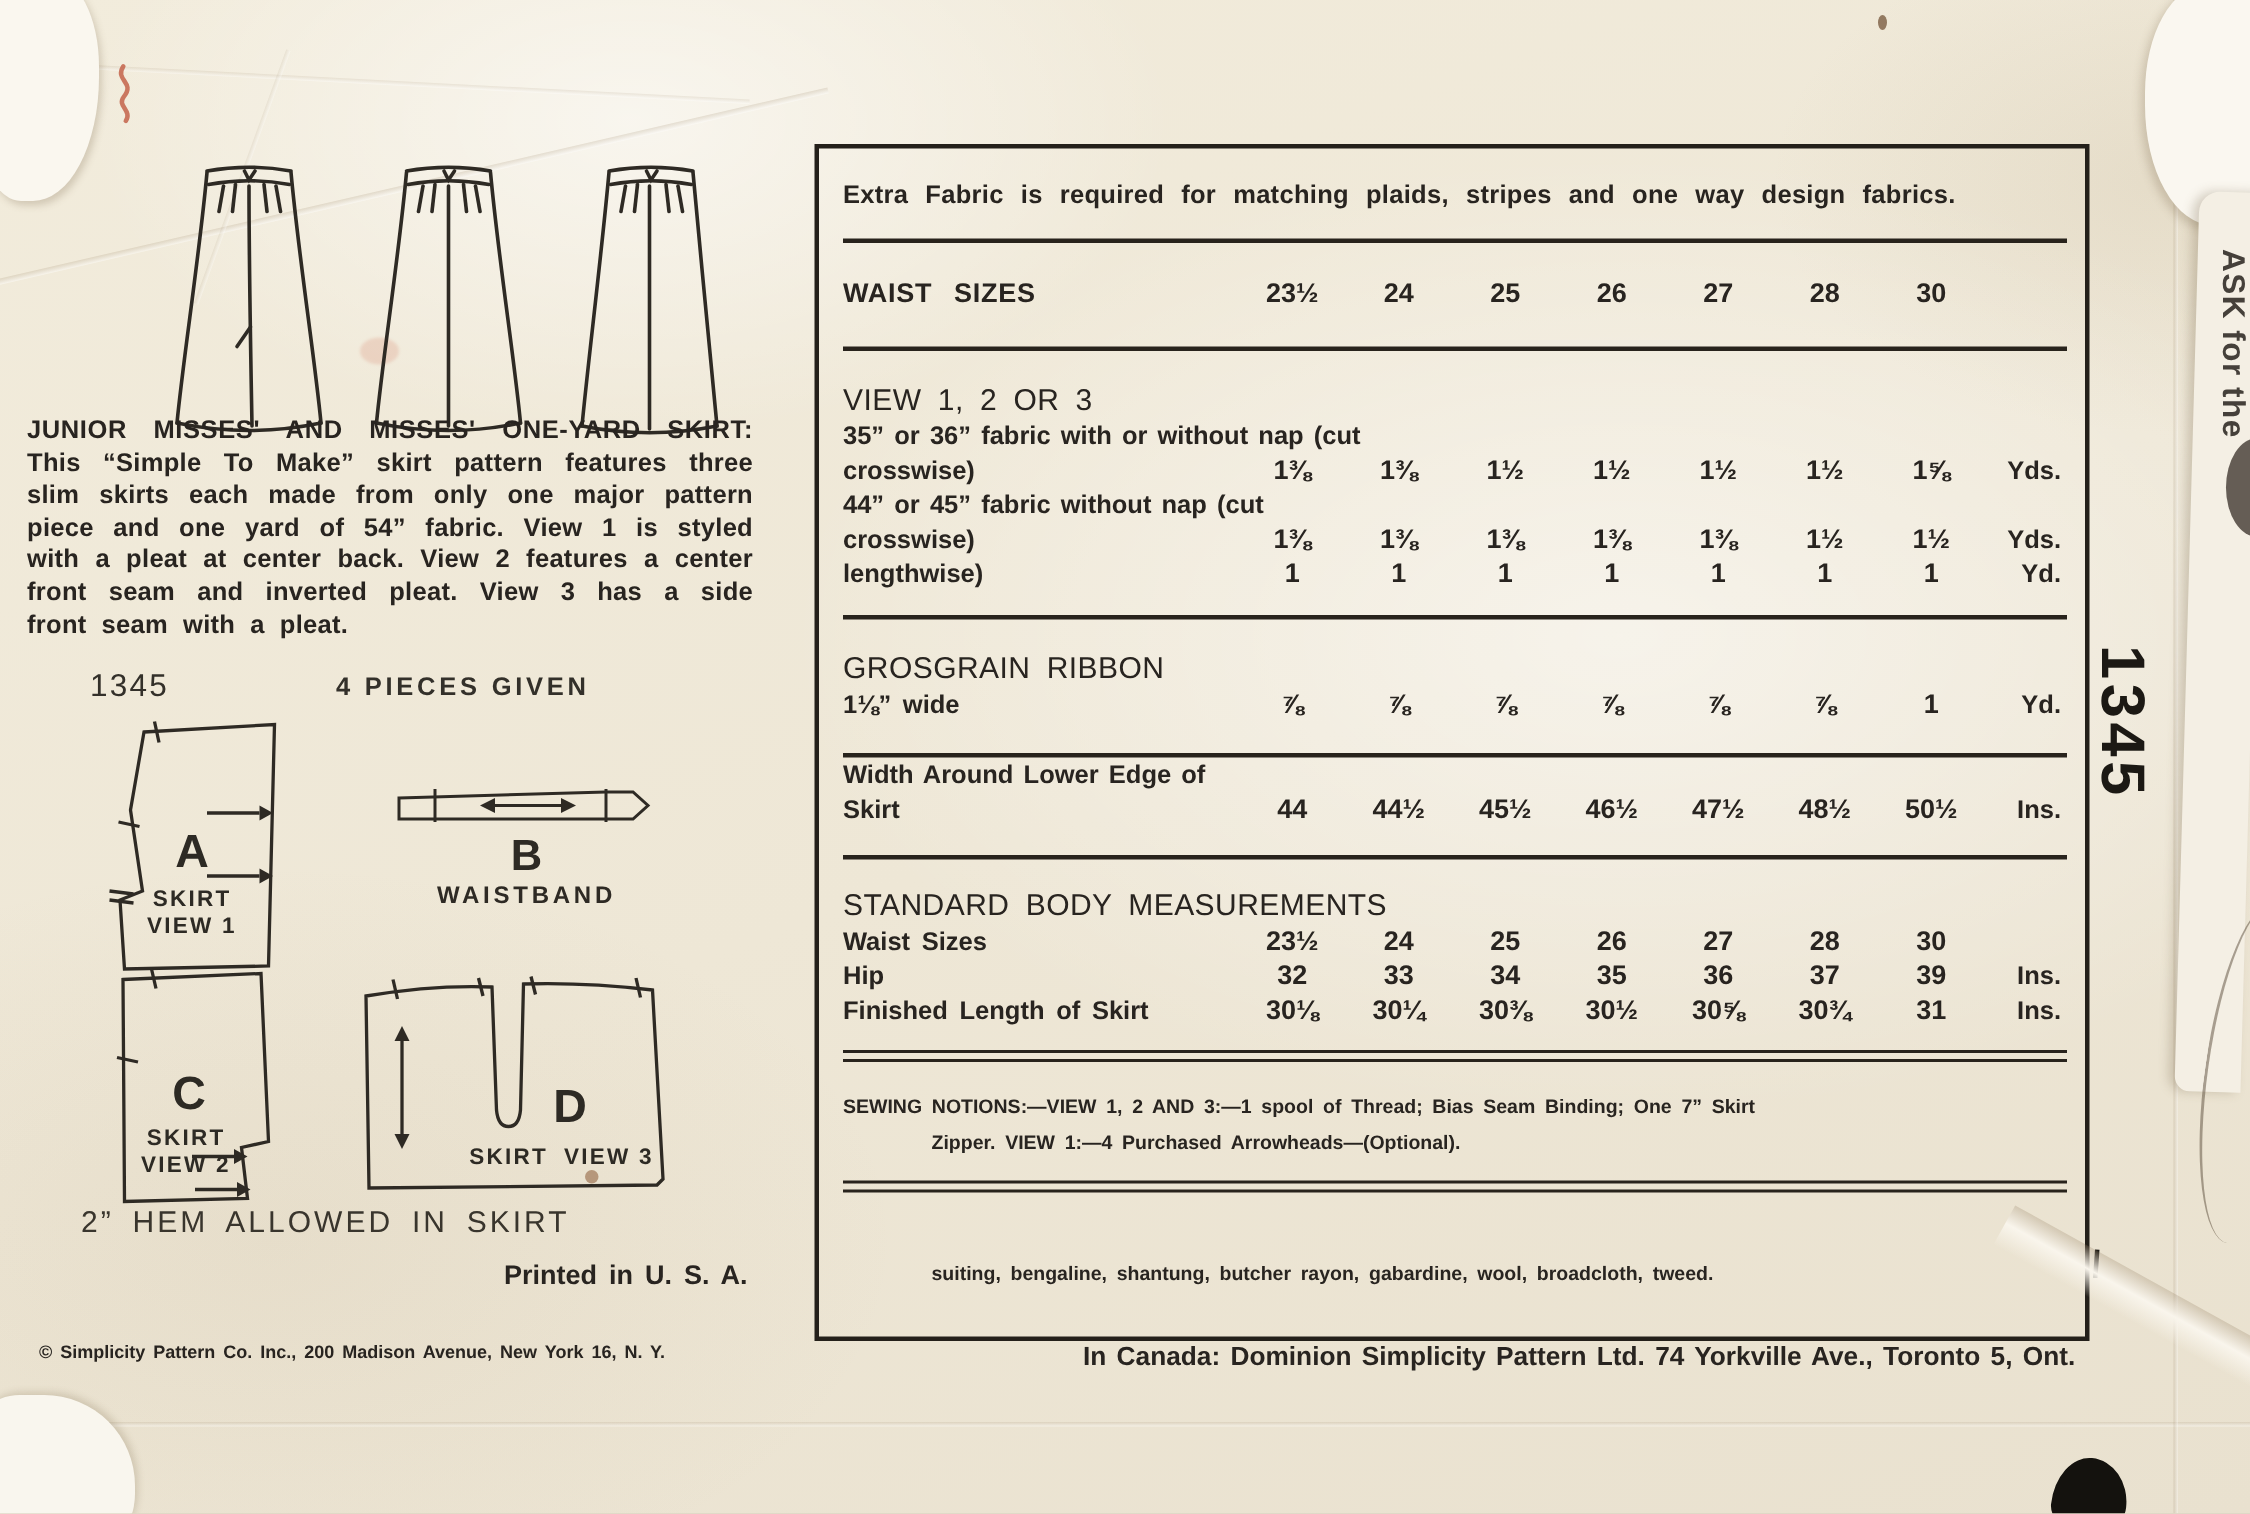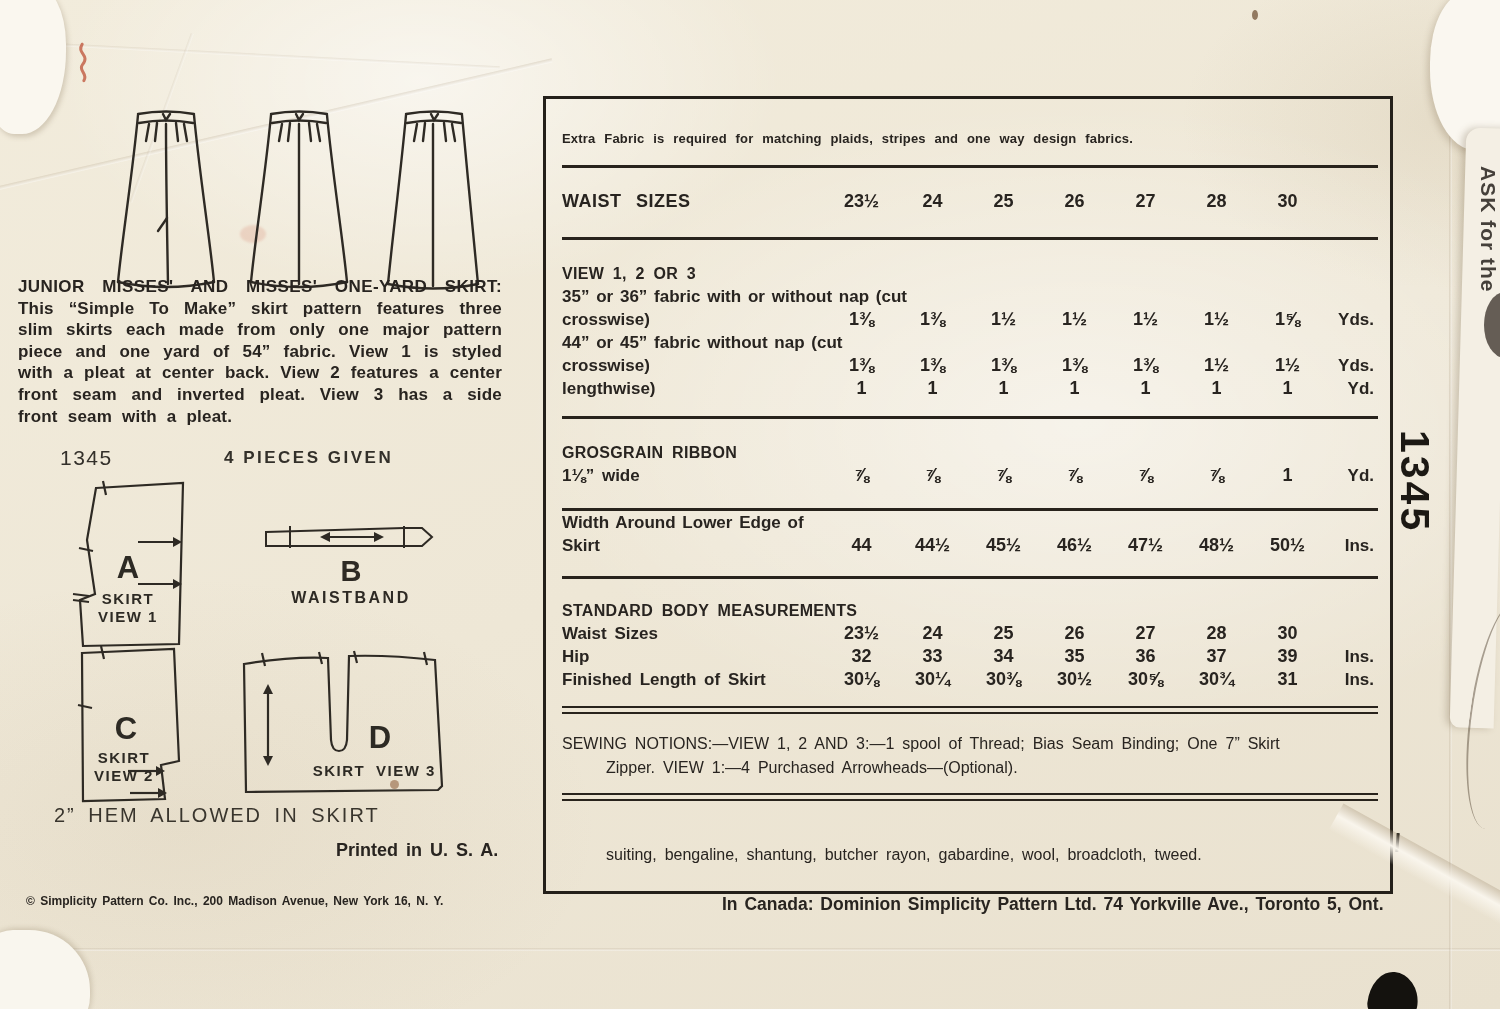--- a/index.html
+++ b/index.html
@@ -71,37 +71,37 @@
   .b-letter{font-size:29px;font-weight:700;line-height:30px;}
   .b-word{font-size:16px;font-weight:700;letter-spacing:2.5px;line-height:24px;}
   .hem-note{position:absolute;left:54px;top:804px;font-size:20px;font-weight:400;letter-spacing:2px;
       word-spacing:5px;color:#39352d;}
   .printed{position:absolute;left:336px;top:840px;font-size:18px;font-weight:700;word-spacing:3px;}
   .footer-us{position:absolute;left:26px;top:894px;font-size:12px;font-weight:700;word-spacing:2px;}
   .footer-ca{position:absolute;left:722px;top:894px;font-size:17.5px;font-weight:700;word-spacing:2px;}
   
   .ytable{position:absolute;left:543px;top:96px;width:850px;height:798px;box-sizing:border-box;
       border:3px solid #24201a;padding:0 12px 0 16px;overflow:hidden;}
-  .t-note{padding-top:32px;font-size:13px;font-weight:700;word-spacing:.38em;letter-spacing:.2px;}
+  .t-note{padding-top:21px;font-size:17px;font-weight:700;word-spacing:.38em;letter-spacing:.2px;}
   .rule{border-top:3px solid #28231c;}
   .rule.dbl{border-top:2px solid #28231c;border-bottom:2px solid #28231c;height:4px;}
   .r1{margin-top:19px;} .r2{margin-top:24px;} .r3{margin-top:16px;} .r4{margin-top:21px;}
   .r5{margin-top:19px;} .r6{margin-top:15px;} .r7{margin-top:13px;}
   .vrow{display:flex;align-items:flex-end;line-height:23px;}
   .vlabel{width:264px;font-size:17px;font-weight:700;word-spacing:.18em;}
   .vlabel.big{font-size:18px;letter-spacing:.5px;word-spacing:.5em;}
   .vals{display:flex;}
   .vals span{width:71px;text-align:center;font-size:18px;font-weight:700;}
   .unit{width:51px;text-align:right;font-size:17px;font-weight:700;}
   .hdr-row{margin-top:22px;}
-  .sect-head{font-size:16px;font-weight:700;line-height:23px;word-spacing:.25em;letter-spacing:.3px;}
+  .sect-head{font-size:20px;font-weight:400;line-height:23px;word-spacing:.25em;letter-spacing:.3px;}
   .mt22{margin-top:22px;} .mt24{} .mt20{margin-top:20px;} .mt18{margin-top:18px;}
   .lbl-line{font-size:17px;font-weight:700;line-height:23px;word-spacing:.12em;}
-  .para{font-size:16px;font-weight:400;line-height:24px;word-spacing:.22em;}
-  .para .ind{margin-left:44px;text-align:right;}
+  .para{font-size:13px;font-weight:700;line-height:24px;word-spacing:.22em;}
+  .para .ind{margin-left:59px;text-align:right;}
   svg text{font-family:"Liberation Sans",sans-serif;fill:#2d2a24;}
   .big-letter{font-size:31px;font-weight:700;}
   .small-label{font-size:15px;font-weight:700;letter-spacing:1.5px;}
 </style>
 </head>
 <body>
 
 <div id="paper">
 
   <div class="crease c1"></div>

